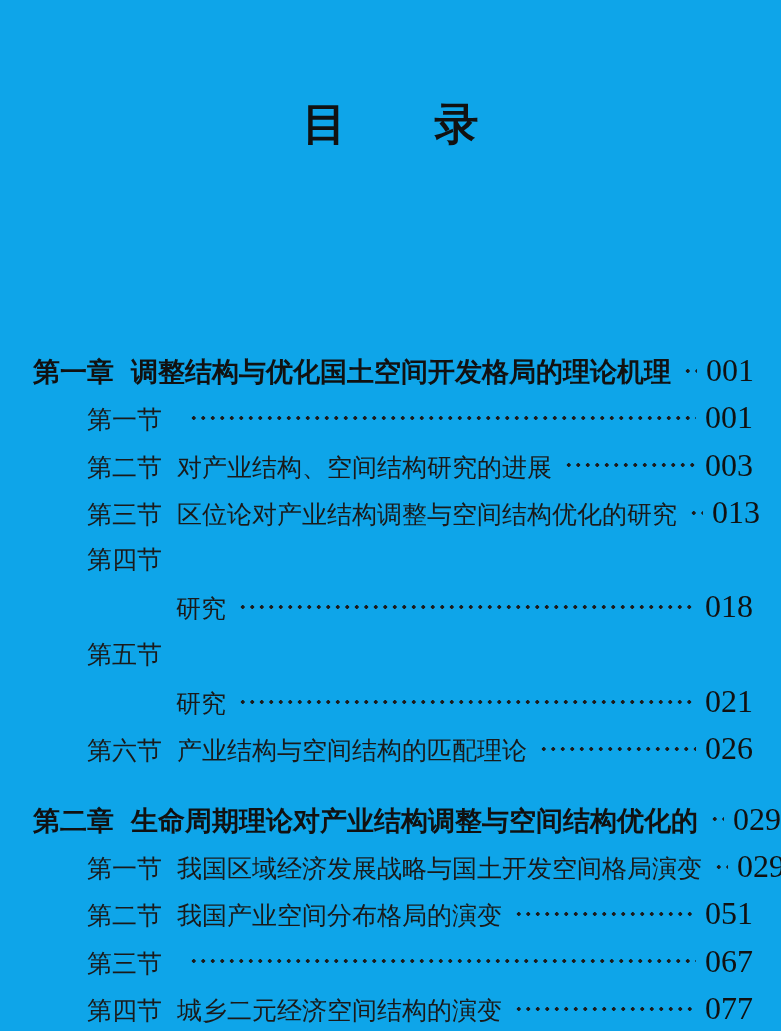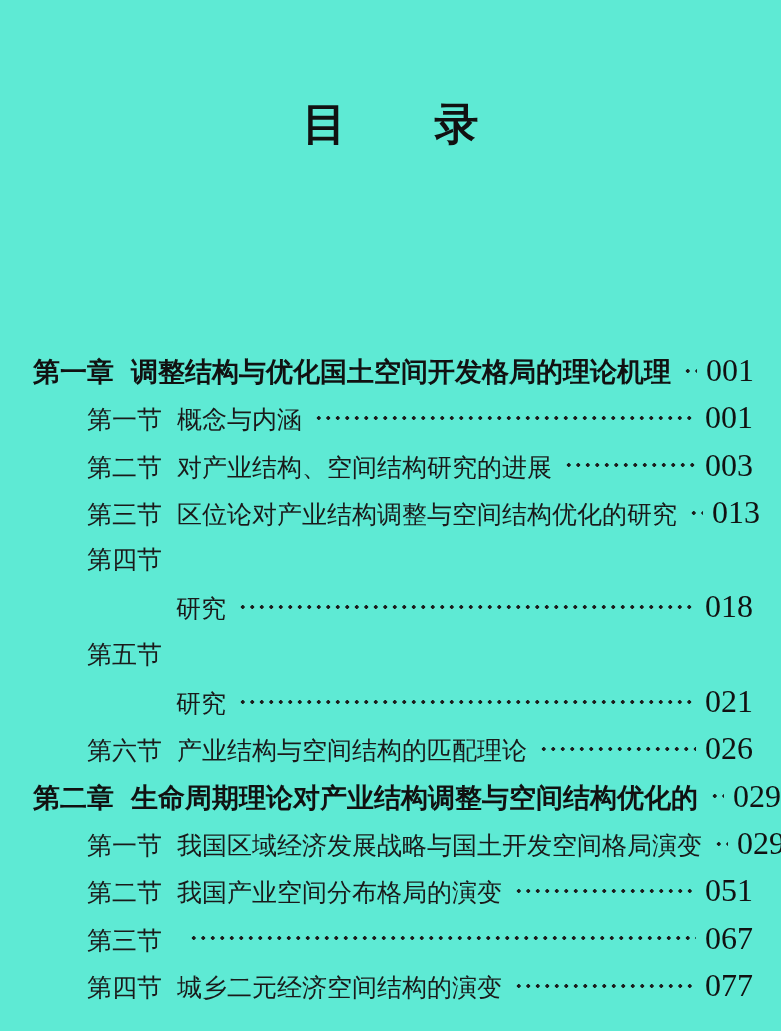--- a/index.html
+++ b/index.html
@@ -2,21 +2,21 @@
 <html lang="zh"><head>
 <meta charset="utf-8">
 <style>
   html, body { margin: 0; padding: 0; }
   body { background: #ffffff; }
 
   .page {
     position: relative;
     width: 781px;
     height: 1031px;
-    background: #5eead4;
+    background: #0ea5e9;
     overflow: hidden;
     color: #1a1a1a;
     font-family: "Liberation Sans", sans-serif;
   }
 
   .doc-title {
     padding-top: 96px;
     margin: 0;
     text-align: center;
     font-family: "Liberation Serif", "DejaVu Serif", serif;
@@ -38,21 +38,21 @@
     white-space: nowrap;
   }
 
   .row.chapter {
     padding-left: 33px;
     font-size: 27px;
     font-weight: 700;
     color: #111;
   }
   
-  .row.chapter:not(:first-child) { }
+  .row.chapter:not(:first-child) { margin-top: 23px; }
 
   .row.section {
     padding-left: 87px;
     font-size: 25px;
     font-weight: 400;
   }
 
   .row.cont {
     padding-left: 176px;
     font-size: 25px;
@@ -92,21 +92,20 @@
 
   <div class="toc">
       <div class="row chapter">
         <span class="entry-label">第一章</span>
         <span class="entry-title">调整结构与优化国土空间开发格局的理论机理</span>
         <span class="leader"></span>
         <span class="pagenum">001</span>
       </div>
       <div class="row section">
         <span class="entry-label">第一节</span>
-        <span class="entry-title">概念与内涵</span>
         <span class="leader"></span>
         <span class="pagenum">001</span>
       </div>
       <div class="row section">
         <span class="entry-label">第二节</span>
         <span class="entry-title">对产业结构、空间结构研究的进展</span>
         <span class="leader"></span>
         <span class="pagenum">003</span>
       </div>
       <div class="row section">

